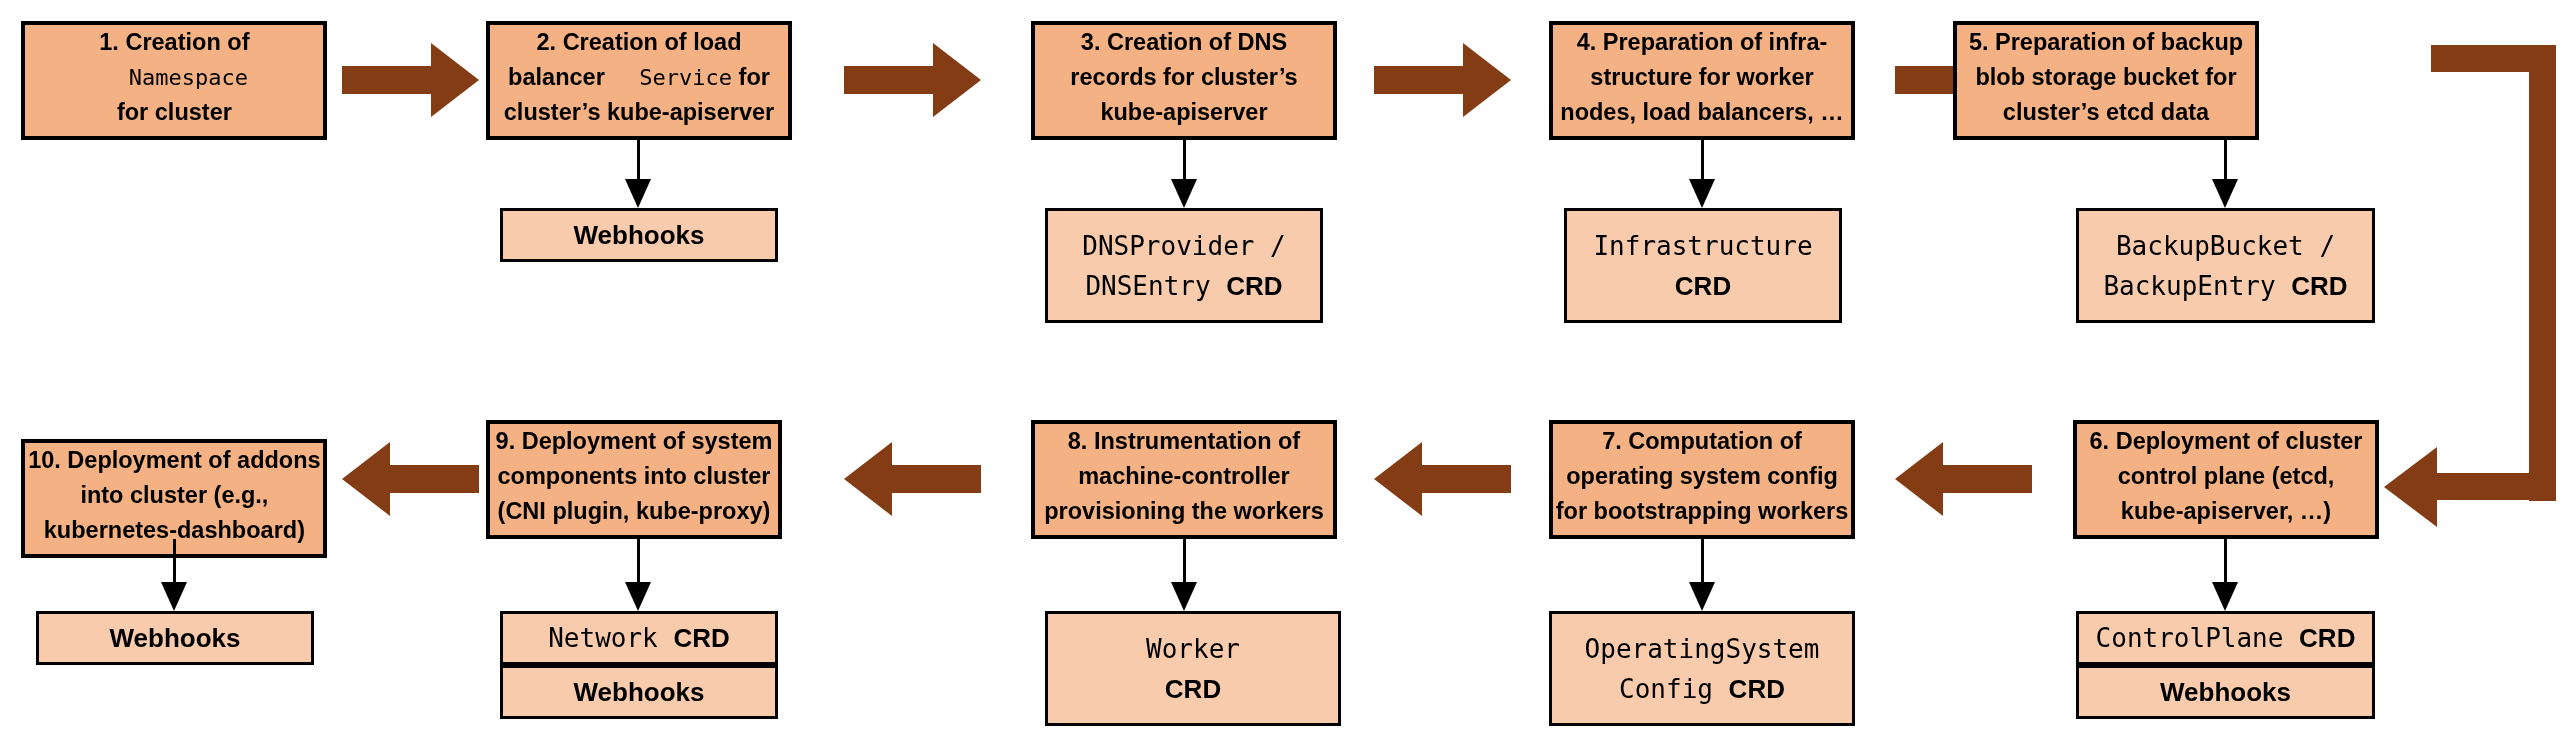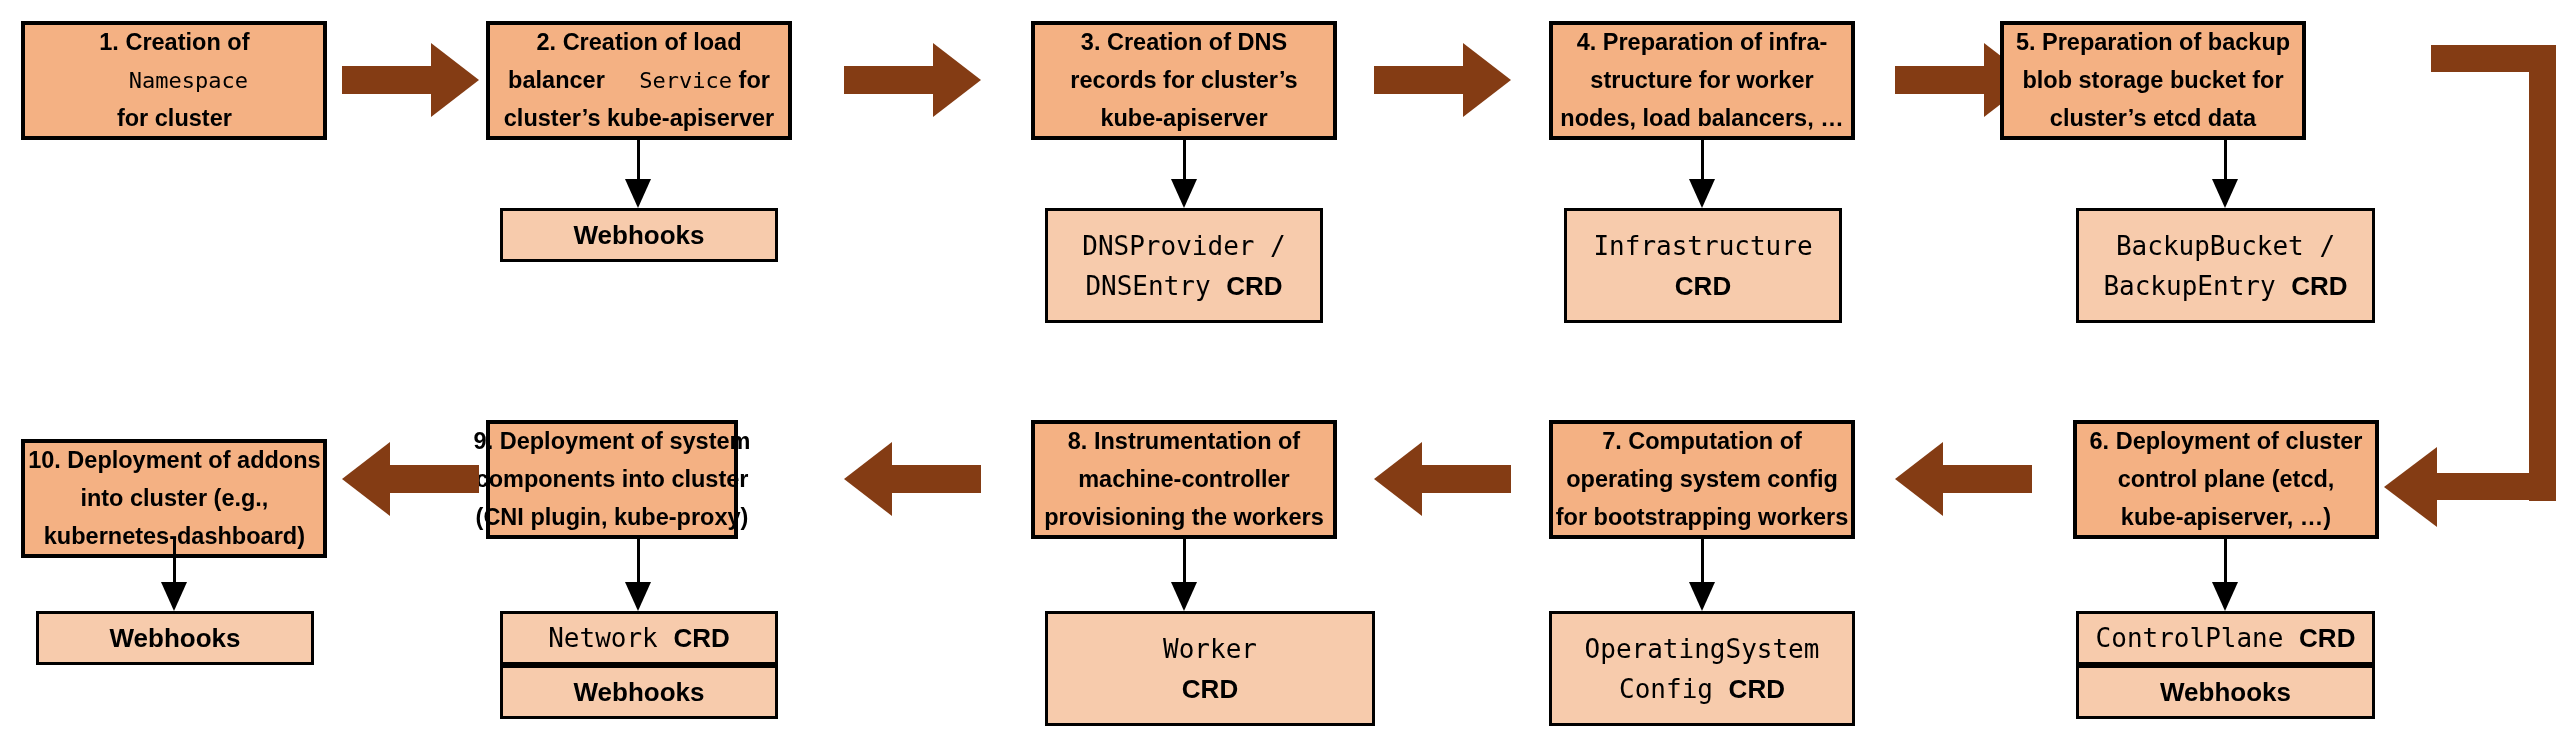--- a/index.html
+++ b/index.html
@@ -10,21 +10,21 @@
   }
   html,body{margin:0;padding:0;background:#ffffff;}
   body{width:2576px;height:742px;position:relative;overflow:hidden;
        font-family:"Liberation Sans",sans-serif;}
   #canvas{position:absolute;left:0;top:0;width:2576px;height:742px;}
 
   
   .step-box{
     position:absolute;height:119px;box-sizing:border-box;
     background:var(--box-fill);border:4.3px solid var(--ink);
-    display:flex;flex-direction:column;justify-content:space-between;align-items:center;
+    display:flex;flex-direction:column;justify-content:flex-start;align-items:center;
     text-align:center;
   }
   .step-box .line{
     font-size:23.5px;line-height:35px;font-weight:600;color:var(--ink);
     white-space:nowrap;
   }
   .step-box .line .mono{
     font-family:"DejaVu Sans Mono",monospace;font-weight:400;font-size:22px;margin-left:28px;
   }
 
@@ -112,21 +112,21 @@
     <div class="line"><span>4. Preparation of infra-</span></div>
     <div class="line"><span>structure for worker</span></div>
     <div class="line"><span>nodes, load balancers, …</span></div>
   </div>
 
   <div class="harrow right" style="left:1895px;top:43px;">
     <div class="body"></div>
     <div class="head"></div>
   </div>
 
-  <div class="step-box" style="left:2000px;top:21.4px;width:306px;">
+  <div class="step-box" style="left:1953px;top:21.4px;width:306px;">
     <div class="line"><span>5. Preparation of backup</span></div>
     <div class="line"><span>blob storage bucket for</span></div>
     <div class="line"><span>cluster’s etcd data</span></div>
   </div>
 
   <div>
     <div class="bracket-seg" style="left:2431px;top:45px;width:125px;height:27px;"></div>
     <div class="bracket-seg" style="left:2529px;top:45px;width:27px;height:456px;"></div>
     <div class="bracket-seg" style="left:2435px;top:473px;width:121px;height:27px;"></div>
     <div class="bracket-head" style="left:2384px;top:447px;"></div>
@@ -158,21 +158,21 @@
     <div class="line"><span>8. Instrumentation of</span></div>
     <div class="line"><span>machine-controller</span></div>
     <div class="line"><span>provisioning the workers</span></div>
   </div>
 
   <div class="harrow left" style="left:844px;top:442px;">
     <div class="head"></div>
     <div class="body"></div>
   </div>
 
-  <div class="step-box" style="left:486px;top:420px;width:252px;">
+  <div class="step-box" style="left:486px;top:420px;width:296px;">
     <div class="line"><span>9. Deployment of system</span></div>
     <div class="line"><span>components into cluster</span></div>
     <div class="line"><span>(CNI plugin, kube-proxy)</span></div>
   </div>
 
   <div class="harrow left" style="left:342px;top:442px;">
     <div class="head"></div>
     <div class="body"></div>
   </div>
 
@@ -220,21 +220,21 @@
 
   <div class="vline" style="left:1701px;top:539px;height:43px;"></div>
   <div class="vhead" style="left:1689px;top:582px;"></div>
   <div class="sub-box" style="left:1549px;top:611px;width:306px;height:115px;">
     <div class="line"><span class="mono">OperatingSystem</span></div>
     <div class="line"><span class="mono">Config </span><span class="crd">CRD</span></div>
   </div>
 
   <div class="vline" style="left:1183px;top:539px;height:43px;"></div>
   <div class="vhead" style="left:1171px;top:582px;"></div>
-  <div class="sub-box" style="left:1045px;top:611px;width:330px;height:115px;">
+  <div class="sub-box" style="left:1045px;top:611px;width:296px;height:115px;">
     <div class="line"><span class="mono">Worker</span></div>
     <div class="line"><span class="crd">CRD</span></div>
   </div>
 
   <div class="vline" style="left:637px;top:539px;height:43px;"></div>
   <div class="vhead" style="left:625px;top:582px;"></div>
   <div class="sub-box" style="left:500px;top:611px;width:278px;height:54px;">
     <div class="line"><span class="mono">Network </span><span class="crd">CRD</span></div>
   </div>
   <div class="sub-box" style="left:500px;top:665px;width:278px;height:54px;">

